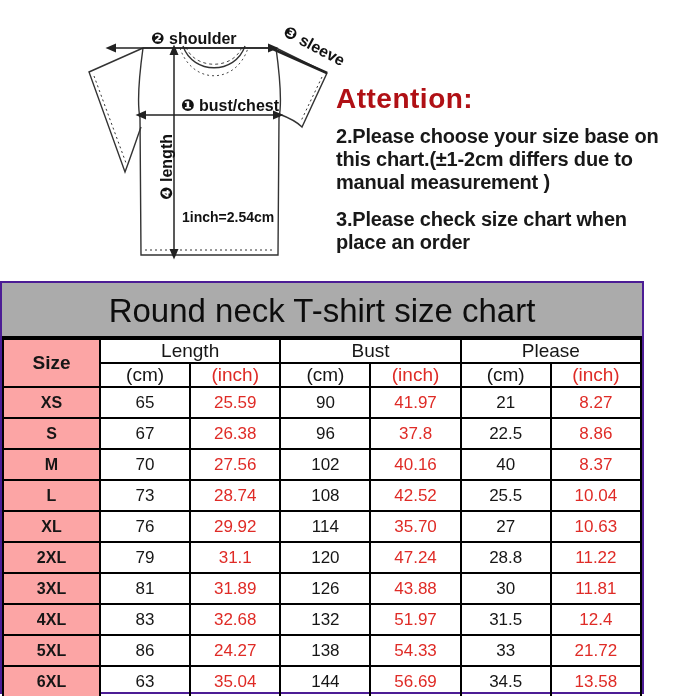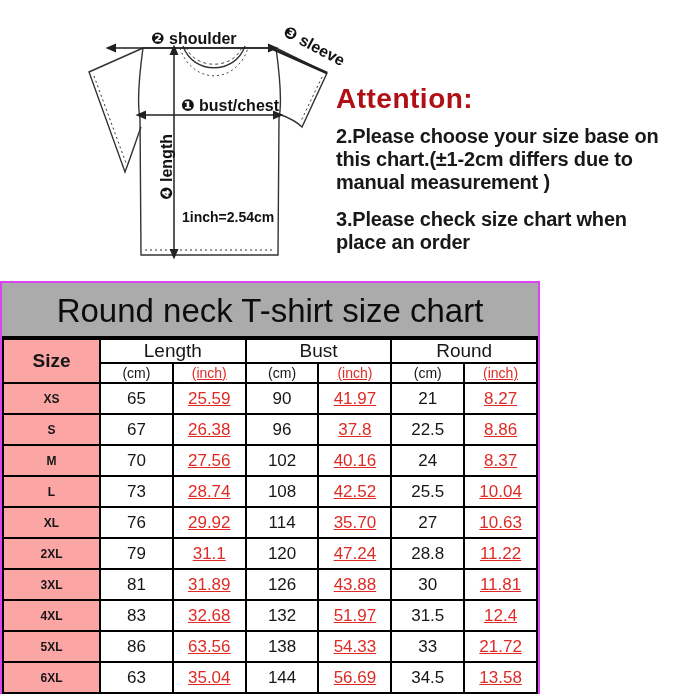--- a/index.html
+++ b/index.html
@@ -23,41 +23,41 @@
   .attention-heading {
     font-size: 28px; font-weight: bold; color: #b01015; letter-spacing: 0.5px;
   }
   .attention-note {
     margin-top: 10px; font-size: 20px; font-weight: bold;
     line-height: 23px; color: #181818; letter-spacing: -0.2px;
   }
 
   
   .chart-wrap {
-    position: absolute; left: 0; top: 281px; width: 540px; height: 413px;
-    border: 2px solid #d946ef; background: #fff;
+    position: absolute; left: 0; top: 281px; width: 644px; height: 413px;
+    border: 2px solid #4c1d95; background: #fff;
   }
   .chart-title {
     height: 55px; line-height: 55px; text-align: center;
     background: #ababab; border-bottom: 2px solid #000;
     font-size: 33px; font-weight: 400; color: #0d0d0d;
   }
   table.size-table {
     width: 100%; border-collapse: collapse; table-layout: fixed;
   }
   .size-table td, .size-table th {
     border: 2px solid #000; text-align: center; vertical-align: middle;
     font-weight: normal; color: #161616; overflow: hidden; white-space: nowrap;
   }
   .size-table .group-row th { height: 20px; font-size: 19px; }
-  .size-table .unit-row th  { height: 20px; font-size: 14px; }
+  .size-table .unit-row th  { height: 20px; font-size: 19px; }
   .size-table .data-row td  { height: 31px; font-size: 17px; }
   .size-col { background: #fca5a5; font-weight: bold !important; font-size: 19px; }
-  .size-table .data-row .size-col { font-size: 12px; }
-  .red { color: #df2b26 !important; text-decoration: underline; }
+  .size-table .data-row .size-col { font-size: 16px; }
+  .red { color: #df2b26 !important; }
 </style>
 </head>
 <body>
 
 <div class="page">
 
   <div class="diagram-wrap">
     <svg class="tee-svg" viewBox="0 0 280 255">
       <defs>
         <marker id="arw" markerWidth="8" markerHeight="8" refX="4" refY="4" orient="auto-start-reverse">
@@ -113,21 +113,21 @@
           <col>
           <col>
           <col>
           <col>
       </colgroup>
       <tbody>
           <tr class="group-row">
         <th class="size-col" rowspan="2">Size</th>
         <th colspan="2">Length</th>
         <th colspan="2">Bust</th>
-        <th colspan="2">Round</th>
+        <th colspan="2">Please</th>
       </tr>
       <tr class="unit-row">
         <th>(cm)</th>
         <th class="red">(inch)</th>
         <th>(cm)</th>
         <th class="red">(inch)</th>
         <th>(cm)</th>
         <th class="red">(inch)</th>
       </tr>
 
@@ -148,21 +148,21 @@
         <td class="red">37.8</td>
         <td>22.5</td>
         <td class="red">8.86</td>
       </tr>
       <tr class="data-row">
         <td class="size-col">M</td>
         <td>70</td>
         <td class="red">27.56</td>
         <td>102</td>
         <td class="red">40.16</td>
-        <td>24</td>
+        <td>40</td>
         <td class="red">8.37</td>
       </tr>
       <tr class="data-row">
         <td class="size-col">L</td>
         <td>73</td>
         <td class="red">28.74</td>
         <td>108</td>
         <td class="red">42.52</td>
         <td>25.5</td>
         <td class="red">10.04</td>
@@ -199,21 +199,21 @@
         <td>83</td>
         <td class="red">32.68</td>
         <td>132</td>
         <td class="red">51.97</td>
         <td>31.5</td>
         <td class="red">12.4</td>
       </tr>
       <tr class="data-row">
         <td class="size-col">5XL</td>
         <td>86</td>
-        <td class="red">63.56</td>
+        <td class="red">24.27</td>
         <td>138</td>
         <td class="red">54.33</td>
         <td>33</td>
         <td class="red">21.72</td>
       </tr>
       <tr class="data-row">
         <td class="size-col">6XL</td>
         <td>63</td>
         <td class="red">35.04</td>
         <td>144</td>

